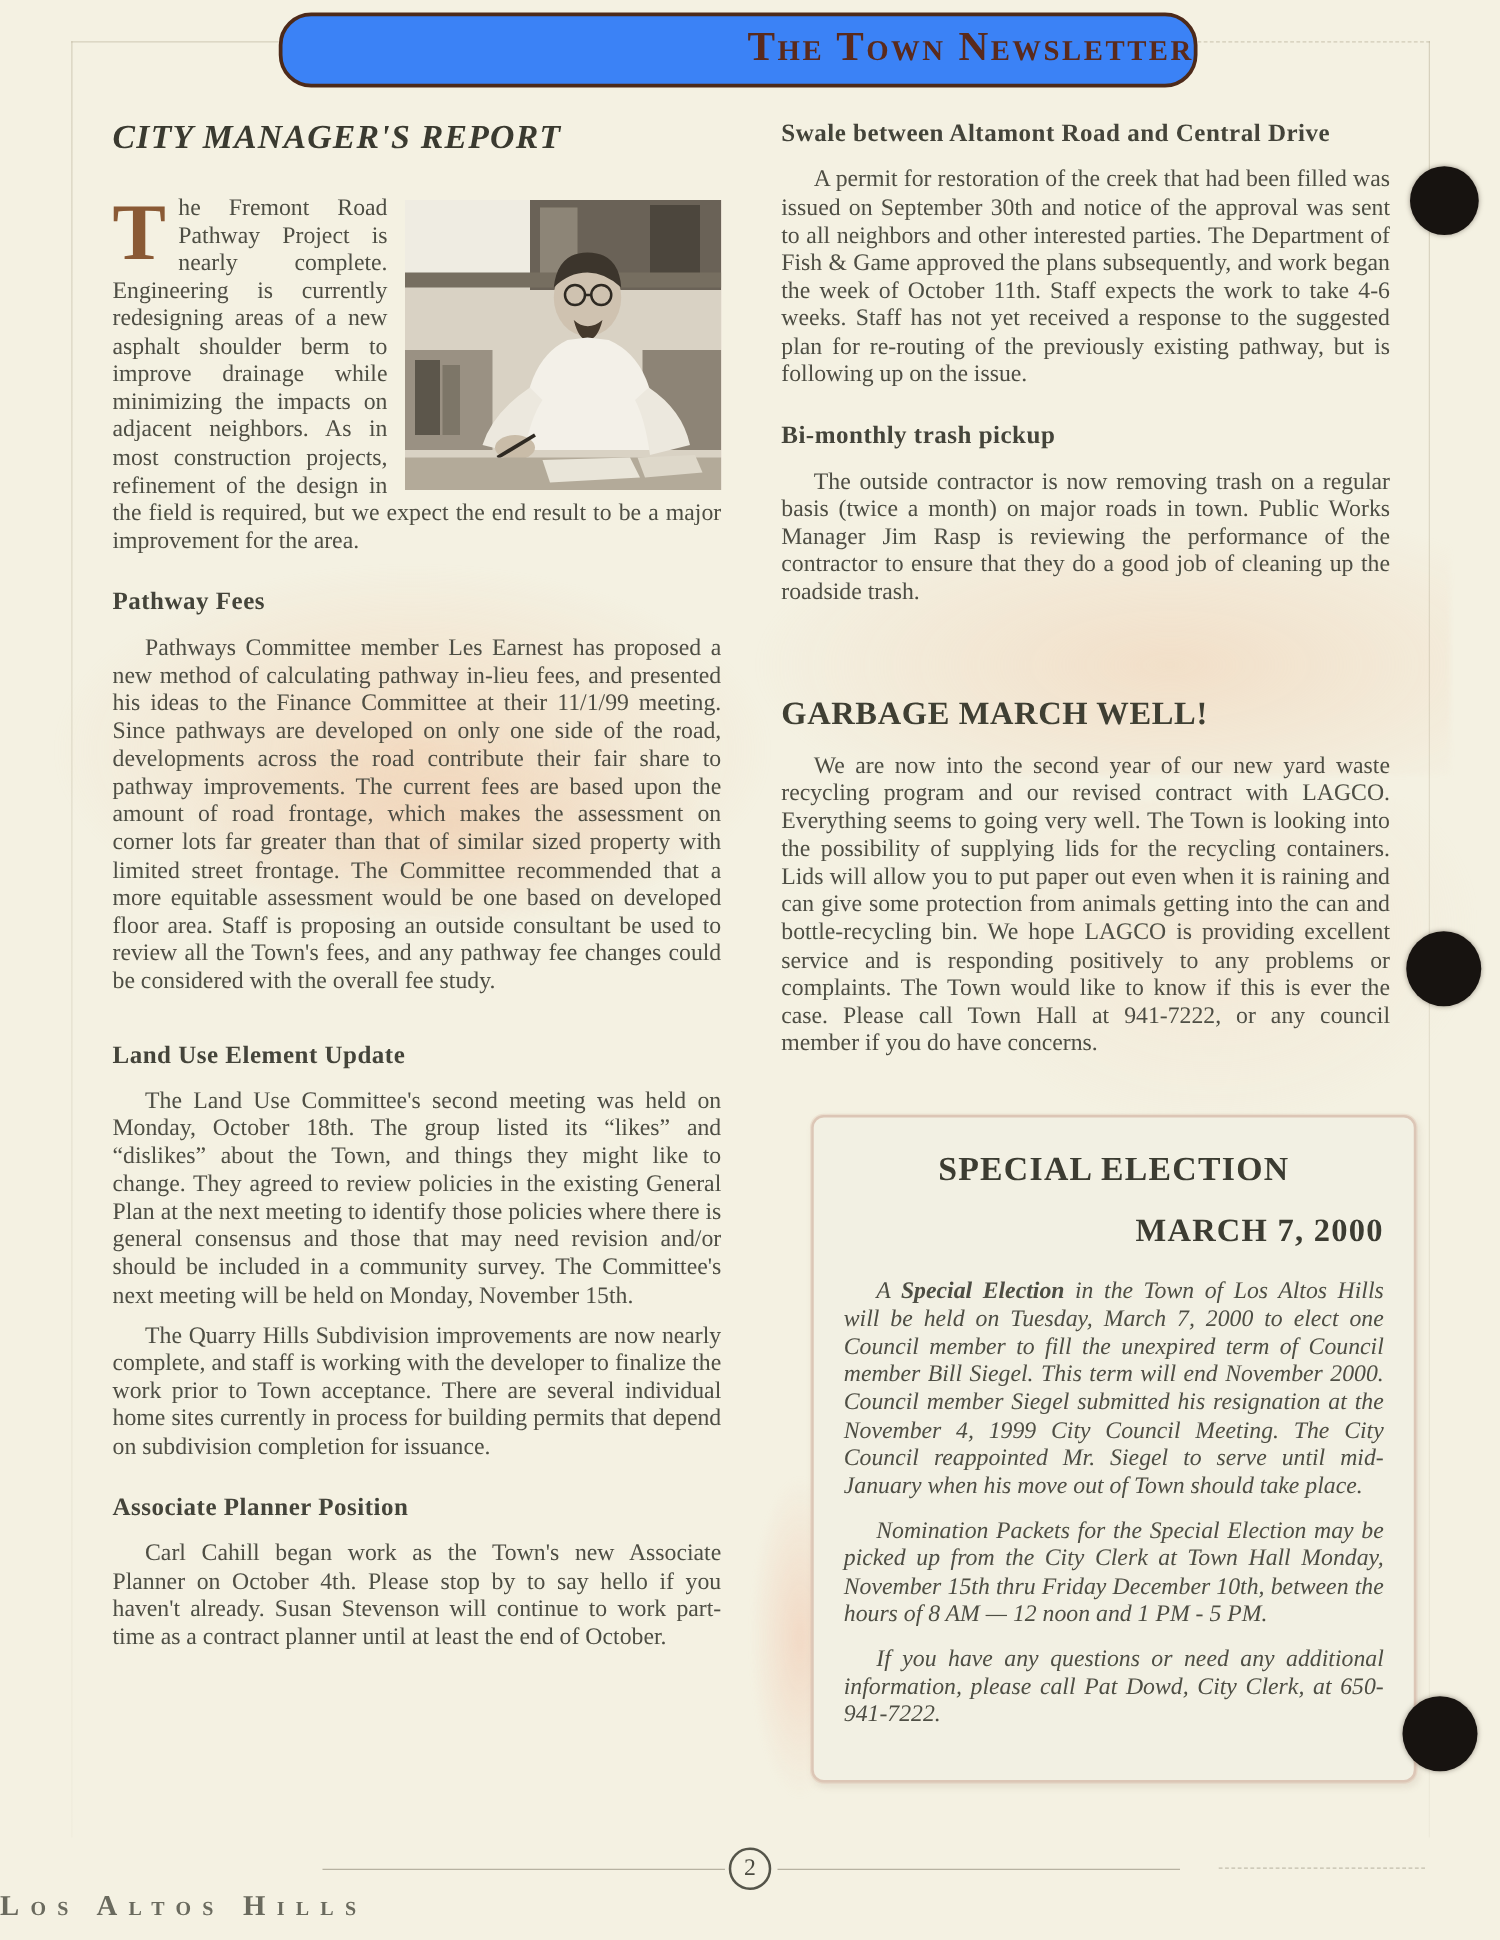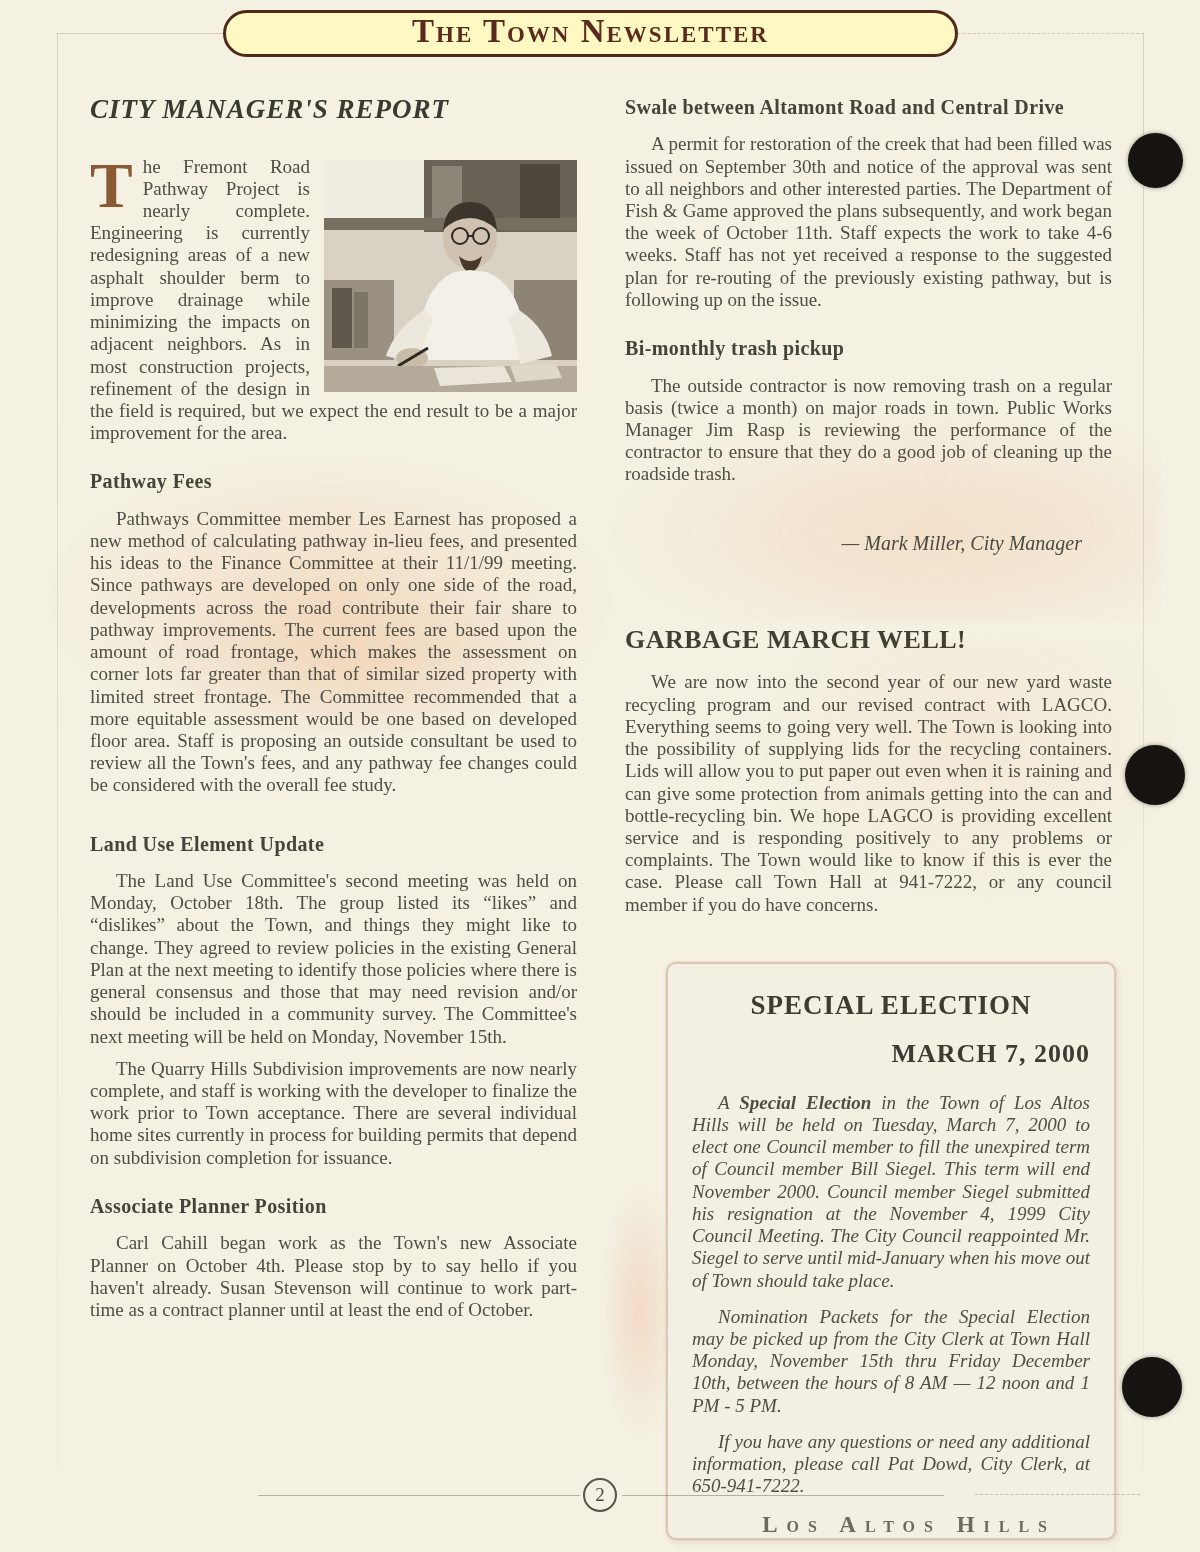--- a/index.html
+++ b/index.html
@@ -24,23 +24,23 @@
 
   
   .frame-line{position:absolute;background:rgba(158,148,120,.35);}
   .fl-top-left{left:57px;top:33px;width:166px;height:1px;}
   .fl-top-right{left:958px;top:33px;width:186px;height:0;background:none;border-top:1px dashed rgba(158,148,120,.4);}
   .fl-left{left:57px;top:33px;width:1px;height:1437px;background:linear-gradient(rgba(158,148,120,.35),rgba(158,148,120,.05));}
   .fl-right{left:1143px;top:33px;width:1px;height:1437px;background:linear-gradient(rgba(158,148,120,.35),rgba(158,148,120,.08));}
 
   
   .masthead{
-    position:absolute;left:223px;top:10px;width:735px;height:47px;
-    background:#fef9c3;border:3px solid #4d2a1a;border-radius:26px;
-    display:flex;align-items:center;justify-content:center;box-sizing:border-box;
+    position:absolute;left:223px;top:10px;width:735px;height:60px;
+    background:#3b82f6;border:3px solid #4d2a1a;border-radius:26px;
+    display:flex;align-items:center;justify-content:flex-end;box-sizing:border-box;
   }
   .masthead-title{
     font-variant:small-caps;font-weight:bold;font-size:33px;letter-spacing:2px;
     color:#5a2a1c;line-height:1;padding-bottom:4px;
   }
 
   .col{position:absolute;width:487px;text-align:justify;font-size:19px;line-height:1.17;}
   .col-left{left:90px;top:94px;}
   .col-right{left:625px;top:96px;}
 
@@ -69,21 +69,21 @@
   .signature{
     margin:46px 30px 0 0;text-align:right;font-style:italic;font-size:20px;color:#4a4a40;
   }
 
   .garbage-title{
     font-size:26px;font-weight:bold;color:#3f3f33;letter-spacing:.5px;
     margin:70px 0 16px 0;text-align:left;
   }
 
   .election-box{
-    position:relative;margin:46px 0 0 41px;width:450px;box-sizing:border-box;
+    position:relative;margin:46px 0 0 24px;width:484px;box-sizing:border-box;
     background:#f2f0e3;border:2px solid #dcc6b6;border-radius:10px;
     box-shadow:0 0 0 1px rgba(220,180,160,.25), 2px 3px 6px rgba(150,120,100,.15);
     padding:26px 24px 30px 24px;
   }
   .election-title{
     text-align:center;font-size:27px;font-weight:bold;color:#3c3c32;
     letter-spacing:1px;margin:0 0 18px 0;
   }
   .election-date{
     text-align:right;font-size:26px;font-weight:bold;color:#3c3c32;
@@ -102,21 +102,21 @@
   .page-badge{
     position:absolute;left:583px;top:2px;width:34px;height:34px;border-radius:50%;
     border:2px solid #55554a;box-sizing:border-box;display:flex;align-items:center;justify-content:center;
     font-size:19px;color:#4a4a40;background:#f4f1e2;
   }
   .foot-line{position:absolute;height:1px;background:rgba(120,115,95,.5);top:19px;}
   .foot-line-l{left:258px;width:322px;}
   .foot-line-r{left:622px;width:322px;}
   .foot-line-dash{left:975px;width:165px;border-top:1px dashed rgba(120,115,95,.4);background:none;top:18px;}
   .town-name{
-    position:absolute;left:0;top:36px;width:1056px;text-align:right;
+    position:absolute;left:0;top:36px;width:1056px;text-align:left;
     font-variant:small-caps;font-size:23px;letter-spacing:9px;color:#6a6a5e;font-weight:bold;
   }
 </style>
 </head>
 <body>
 
 <div class="page">
 
   <div class="wash wash1"></div>
   <div class="wash wash2"></div>
@@ -180,21 +180,20 @@
     <p class="body">Carl Cahill began work as the Town's new Associate Planner on October 4th. Please stop by to say hello if you haven't already. Susan Stevenson will continue to work part-time as a contract planner until at least the end of October.</p>
   </div>
 
   <div class="col col-right">
     <h3 class="sec first">Swale between Altamont Road and Central Drive</h3>
     <p class="body">A permit for restoration of the creek that had been filled was issued on September 30th and notice of the approval was sent to all neighbors and other interested parties.  The Department of Fish &amp; Game approved the plans subsequently, and work began the week of October 11th. Staff expects the work to take 4-6 weeks. Staff has not yet received a response to the suggested plan for re-routing of the previously existing pathway, but is following up on the issue.</p>
 
     <h3 class="sec">Bi-monthly trash pickup</h3>
     <p class="body">The outside contractor is now removing trash on a regular basis (twice a month) on major roads in town. Public Works Manager Jim Rasp is reviewing the performance of the contractor to ensure that they do a good job of cleaning up the roadside trash.</p>
 
-    <div class="signature">— Mark Miller, City Manager</div>
 
     <h2 class="garbage-title">GARBAGE MARCH WELL!</h2>
     <p class="body">We are now into the second year of our new yard waste recycling program and our revised contract with LAGCO. Everything seems to going very well. The Town is looking into the possibility of supplying lids for the recycling containers. Lids will allow you to put paper out even when it is raining and can give some protection from animals getting into the can and bottle-recycling bin. We hope LAGCO is providing excellent service and is responding positively to any problems or complaints. The Town would like to know if this is ever the case. Please call Town Hall at 941-7222, or any council member if you do have concerns.</p>
 
     <div class="election-box">
       <div class="election-title">SPECIAL ELECTION</div>
       <div class="election-date">MARCH 7, 2000</div>
       <p class="body"><span>A </span><b>Special Election</b><span> in the Town of Los Altos Hills will be held on Tuesday, March 7, 2000 to elect one Council member to fill the unexpired term of Council member Bill Siegel. This term will end November 2000. Council member Siegel submitted his resignation at the November 4, 1999 City Council Meeting. The City Council reappointed Mr. Siegel to serve until mid-January when his move out of Town should take place.</span></p>
       <p class="body" style="margin-top:14px;">Nomination Packets for the Special Election may be picked up from the City Clerk at Town Hall Monday, November 15th thru Friday December 10th, between the hours of 8 AM — 12 noon and 1 PM - 5 PM.</p>
       <p class="body" style="margin-top:14px;">If you have any questions or need any additional information, please call Pat Dowd, City Clerk, at 650-941-7222.</p>

